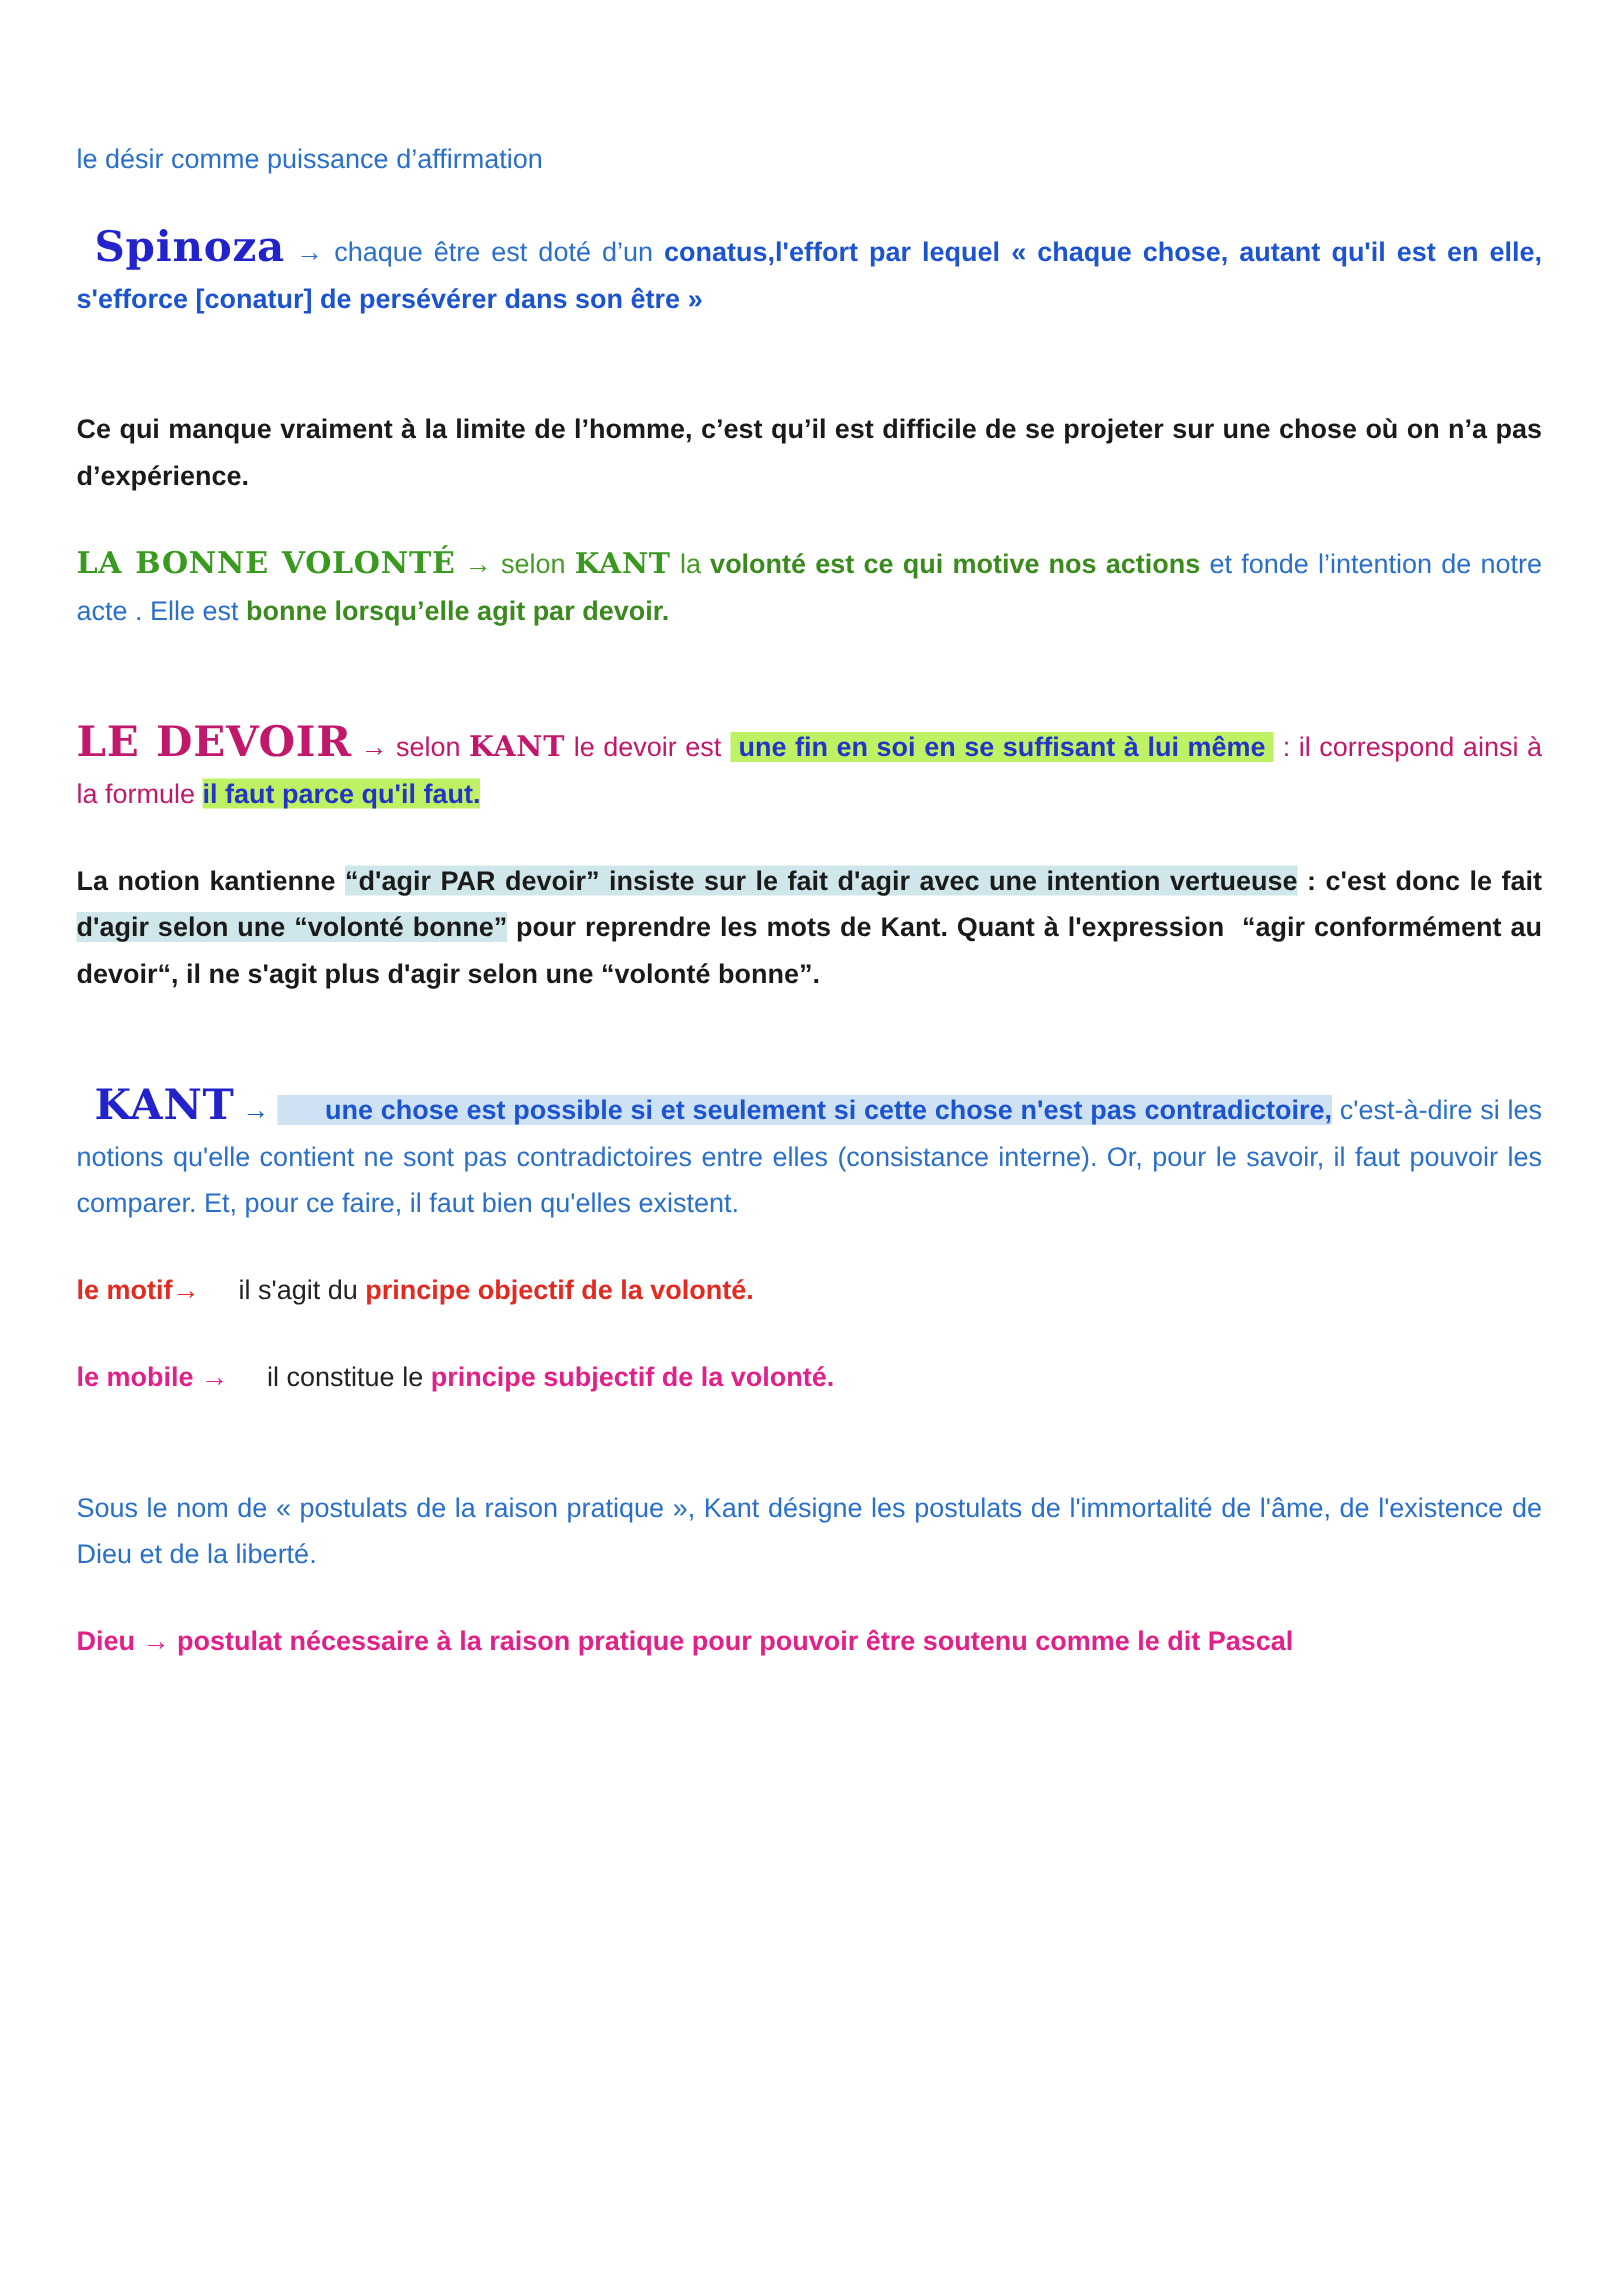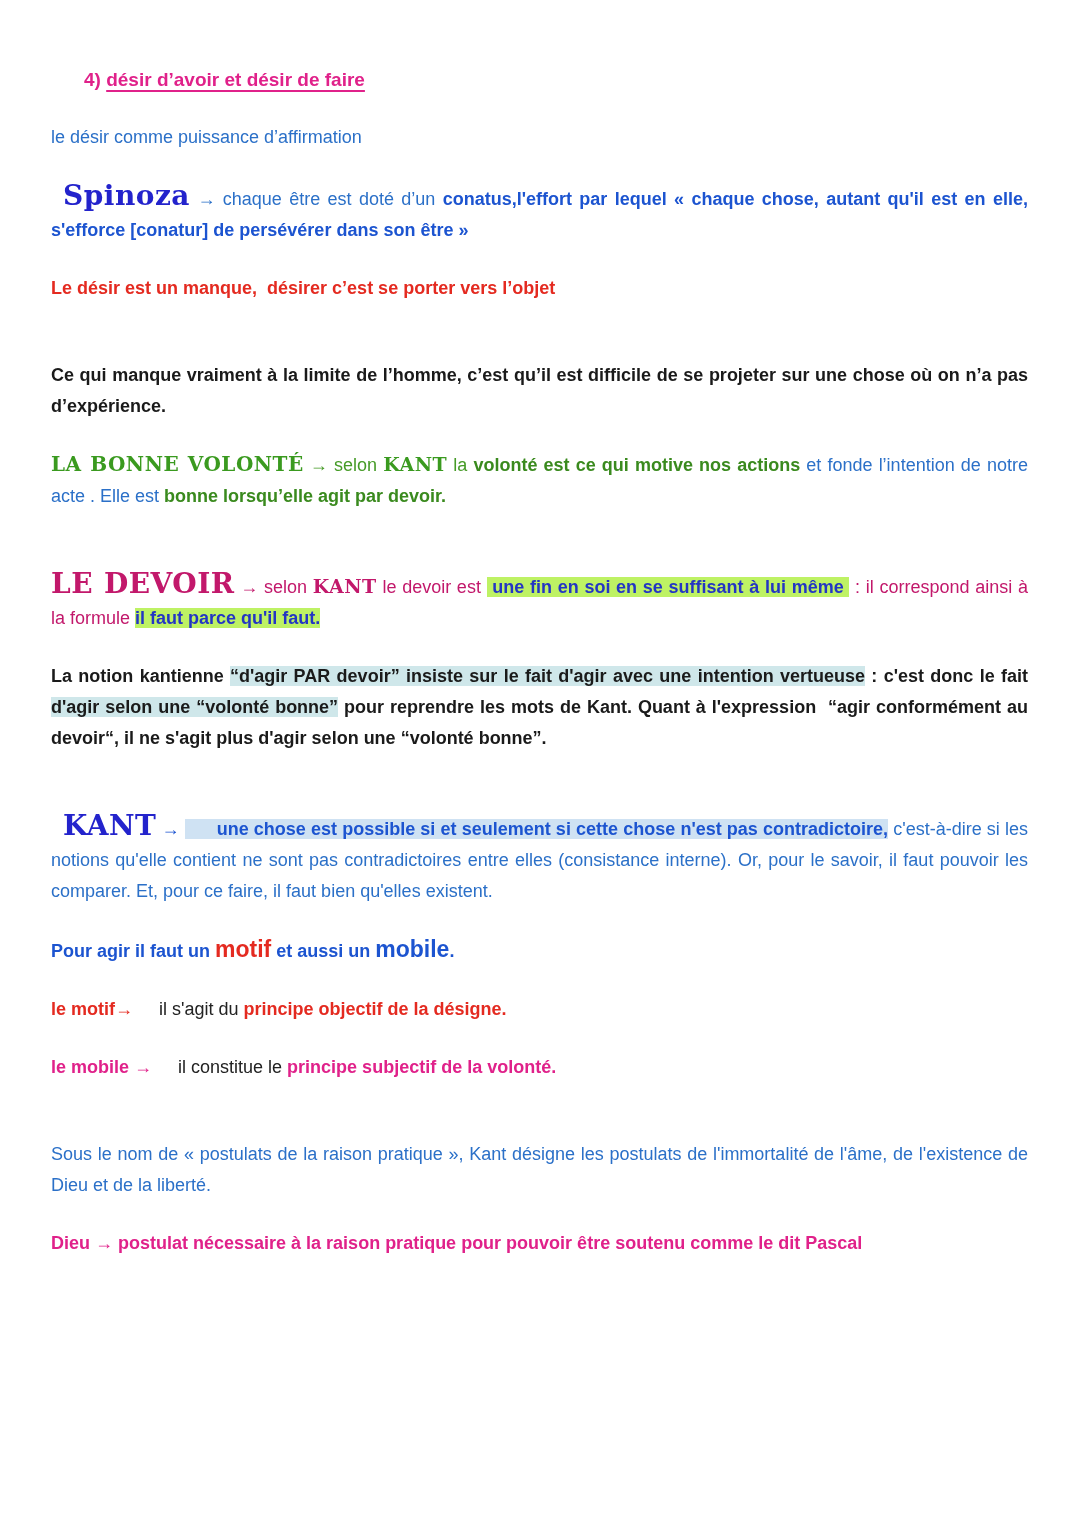--- a/index.html
+++ b/index.html
@@ -50,28 +50,25 @@
   .underline{text-decoration:underline;text-decoration-thickness:2px;text-underline-offset:4px;}
   .hl-pink{background:#bef264;}
   .hl-cyan{background:#cfe7ea;}
   .hl-blue{background:#cfe2f3;padding-left:32px;}
 </style>
 </head>
 <body>
 
 <div class="page">
   <div>
-      <h2 class="para heading first"><span class="seg pink-b">4) </span><span class="seg pink-b underline">désir d’avoir et désir de faire</span></h2>
       <p class="para"><span class="seg blue">le désir comme puissance d’affirmation</span></p>
       <p class="para justify"><span class="seg serif-navy">Spinoza</span><span class="seg blue"> → </span><span class="seg blue">chaque être est doté d’un </span><span class="seg blue-b">conatus,l'effort par lequel « chaque chose, autant qu'il est en elle, s'efforce [conatur] de persévérer dans son être »</span></p>
-      <p class="para"><span class="seg red-b">Le désir est un manque,  désirer c’est se porter vers l’objet</span></p>
       <p class="para justify gap-large"><span class="seg black-b">Ce qui manque vraiment à la limite de l’homme, c’est qu’il est difficile de se projeter sur une chose où on n’a pas d’expérience.</span></p>
       <p class="para justify"><span class="seg serif-green">LA BONNE VOLONTÉ</span><span class="seg green"> → </span><span class="seg green">selon </span><span class="seg serif-green sm">KANT</span><span class="seg green"> la </span><span class="seg green-b">volonté est ce qui motive nos actions</span><span class="seg blue"> et fonde </span><span class="seg blue">l’intention de notre acte . Elle est </span><span class="seg green-b">bonne lorsqu’elle agit par devoir.</span></p>
       <p class="para justify gap-large"><span class="seg serif-magenta">LE DEVOIR</span><span class="seg magenta"> → </span><span class="seg magenta">selon </span><span class="seg serif-magenta sm">KANT</span><span class="seg magenta"> le devoir est </span><span class="seg navy-b hl-pink"> une fin en soi en se suffisant à lui même </span><span class="seg magenta"> : il correspond ainsi à la formule </span><span class="seg navy-b hl-pink">il faut parce qu'il faut.</span></p>
       <p class="para justify"><span class="seg black-b">La notion kantienne </span><span class="seg black-b hl-cyan">“d'agir PAR devoir” insiste sur le fait d'agir avec une intention vertueuse</span><span class="seg black-b"> : c'est donc le fait </span><span class="seg black-b hl-cyan">d'agir selon une “volonté bonne”</span><span class="seg black-b"> pour reprendre les mots de Kant. Quant à l'expression  “agir conformément au devoir“, il ne s'agit plus d'agir selon une “volonté bonne”.</span></p>
       <p class="para justify gap-large"><span class="seg serif-navy">KANT</span><span class="seg blue-b"> → </span><span class="seg blue-b hl-blue">une chose est possible si et seulement si cette chose n'est pas contradictoire,</span><span class="seg blue"> c'est-à-dire si les notions qu'elle contient ne sont pas contradictoires entre elles (consistance interne). Or, pour le savoir, il faut pouvoir les comparer. Et, pour ce faire, il faut bien qu'elles existent.</span></p>
-      <p class="para"><span class="seg blue-b">Pour agir il faut un </span><span class="seg red-b big">motif</span><span class="seg blue-b"> et aussi un </span><span class="seg blue-b big">mobile</span><span class="seg blue-b">.</span></p>
-      <p class="para"><span class="seg red-b">le motif</span><span class="seg red-b">→ </span><span class="seg black"> il s'agit du </span><span class="seg red-b">principe objectif de la désigne.</span></p>
+      <p class="para"><span class="seg red-b">le motif</span><span class="seg red-b">→ </span><span class="seg black"> il s'agit du </span><span class="seg red-b">principe objectif de la volonté.</span></p>
       <p class="para"><span class="seg pink-b">le mobile </span><span class="seg pink-b">→ </span><span class="seg black"> il constitue le </span><span class="seg pink-b">principe subjectif de la volonté.</span></p>
       <p class="para justify gap-large"><span class="seg blue">Sous le nom de « postulats de la raison pratique », Kant désigne les postulats de l'immortalité de l'âme, de l'existence de Dieu et de la liberté.</span></p>
       <p class="para justify"><span class="seg pink-b">Dieu → postulat nécessaire à la raison pratique pour pouvoir être soutenu comme le dit Pascal</span></p>
     </div>
 </div>
 
 </body></html>

